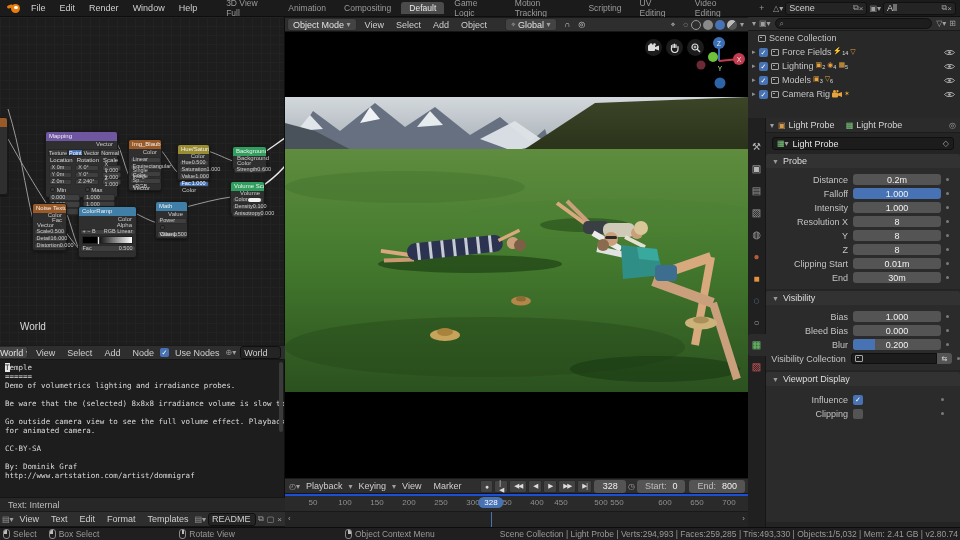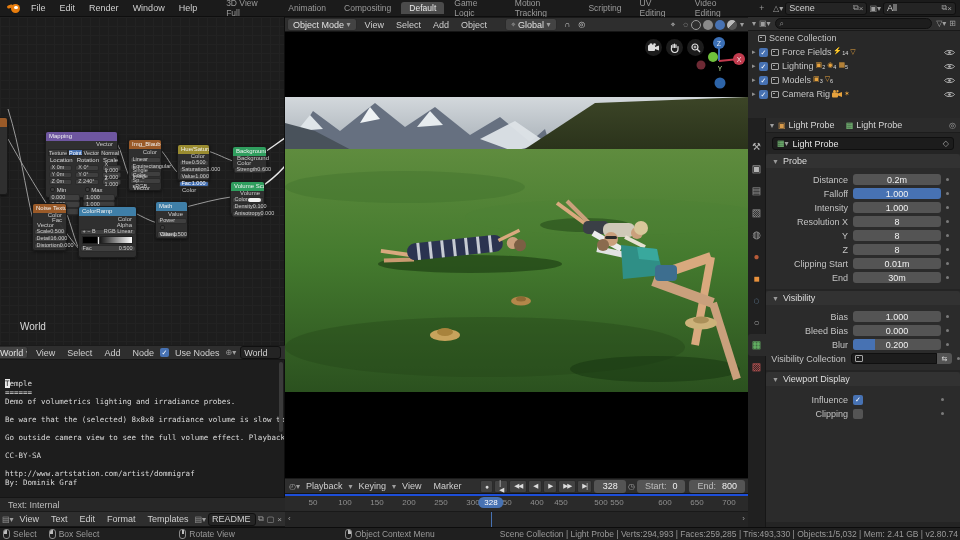--- a/index.html
+++ b/index.html
@@ -360,33 +360,34 @@
     <span class="chk">✓</span>
     <span class="hbtn">Use Nodes</span>
     <span class="icn">⊕</span>
     <span class="icn">▾</span>
     <div class="tb-field grow" style="margin:0 4px;">
       <span>World</span>
     </div>
   </div>
 
   <div id="text-editor" class="abs">
-    <div style="padding-top:19px;">
+    <div style="padding-top:3px;">
       <div class="tline"><span class="cursor">T</span><span>emple</span></div>
       <div class="tline">======</div>
       <div class="tline">Demo of volumetrics lighting and irradiance probes.</div>
       <div class="tline"></div>
       <div class="tline">Be ware that the (selected) 8x8x8 irradiance volume is slow to</div>
       <div class="tline"></div>
       <div class="tline">Go outside camera view to see the full volume effect. Playback</div>
+      <div class="tline">for animated camera.</div>
       <div class="tline"></div>
       <div class="tline">CC-BY-SA</div>
       <div class="tline"></div>
+      <div class="tline">By: Dominik Graf</div>
       <div class="tline">http://www.artstation.com/artist/dommigraf</div>
-      <div class="tline">By: Dominik Graf</div>
     </div>
     <div class="te-scroll"></div>
   </div>
   <div id="text-status" class="abs">
     <span>Text: Internal</span>
   </div>
   <div id="text-editor-header" class="abs ed-header">
     <span class="icn" style="margin-left:2px;">▤</span>
     <span class="icn">▾</span>
     <span class="hbtn">View</span>

